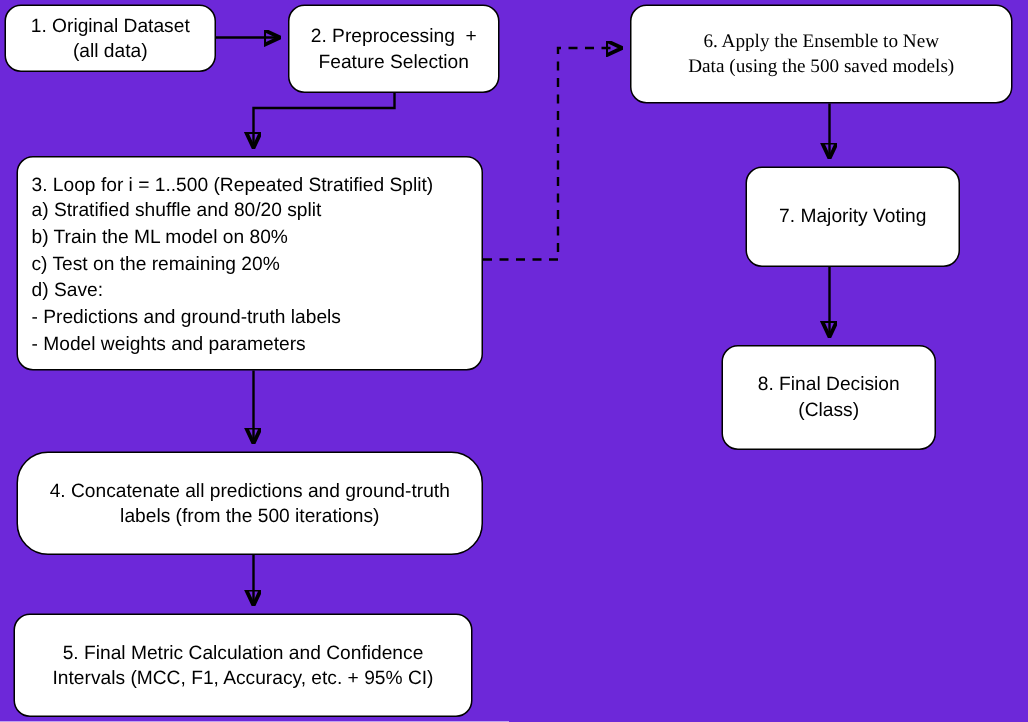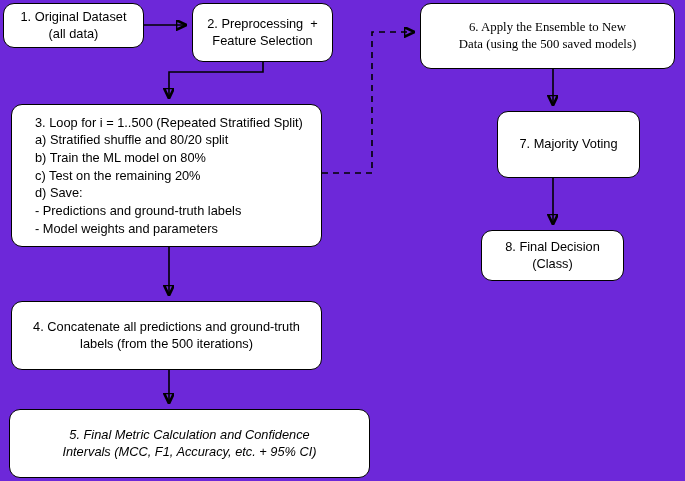--- a/index.html
+++ b/index.html
@@ -30,21 +30,21 @@
     color: #000000;
     font-size: 12.8px;
     line-height: 1.32;
     z-index: 2;
     white-space: pre-wrap;
     padding: 2px 6px;
   }
   .node.left-align {
     text-align: left;
     justify-content: flex-start;
-    padding-left: 23px;
+    padding-left: 9px;
     line-height: 1.38;
   }
   #edges {
     position: absolute;
     left: 0;
     top: 0;
     width: 685px;
     height: 481px;
     z-index: 1;
     overflow: visible;
@@ -85,24 +85,24 @@
 (all data)</span></div>
       <div class="node" style="left: 192px; top: 3px; width: 141px; height: 59px;"><span>2. Preprocessing  +
 Feature Selection</span></div>
       <div class="node left-align" style="left: 11px; top: 104px; width: 311px; height: 143px;"><span>3. Loop for i = 1..500 (Repeated Stratified Split)
 a) Stratified shuffle and 80/20 split
 b) Train the ML model on 80%
 c) Test on the remaining 20%
 d) Save:
 - Predictions and ground-truth labels
 - Model weights and parameters</span></div>
-      <div class="node" style="left: 11px; top: 301px; width: 311px; height: 69px;"><span>4. Concatenate all predictions and ground-truth
+      <div class="node" style="left: 11px; top: 301px; width: 311px; height: 69px; border-radius: 21px;"><span>4. Concatenate all predictions and ground-truth
 labels (from the 500 iterations)</span></div>
-      <div class="node" style="left: 9px; top: 409px; width: 361px; height: 69px; font-style: italic;"><span>5. Final Metric Calculation and Confidence
+      <div class="node" style="left: 9px; top: 409px; width: 306px; height: 69px;"><span>5. Final Metric Calculation and Confidence
 Intervals (MCC, F1, Accuracy, etc. + 95% CI)</span></div>
       <div class="node" style="left: 420px; top: 3px; width: 255px; height: 66px; font-family: Liberation Serif, serif;"><span>6. Apply the Ensemble to New
 Data (using the 500 saved models)</span></div>
       <div class="node" style="left: 481px; top: 111px; width: 143px; height: 67px; margin-left: 16px;"><span>7. Majority Voting</span></div>
-      <div class="node" style="left: 481px; top: 230px; width: 143px; height: 51px; justify-content: center;"><span>8. Final Decision
+      <div class="node" style="left: 481px; top: 230px; width: 143px; height: 70px; justify-content: center;"><span>8. Final Decision
 (Class)</span></div>
     </div>
 
 </div>
 
 </body></html>

